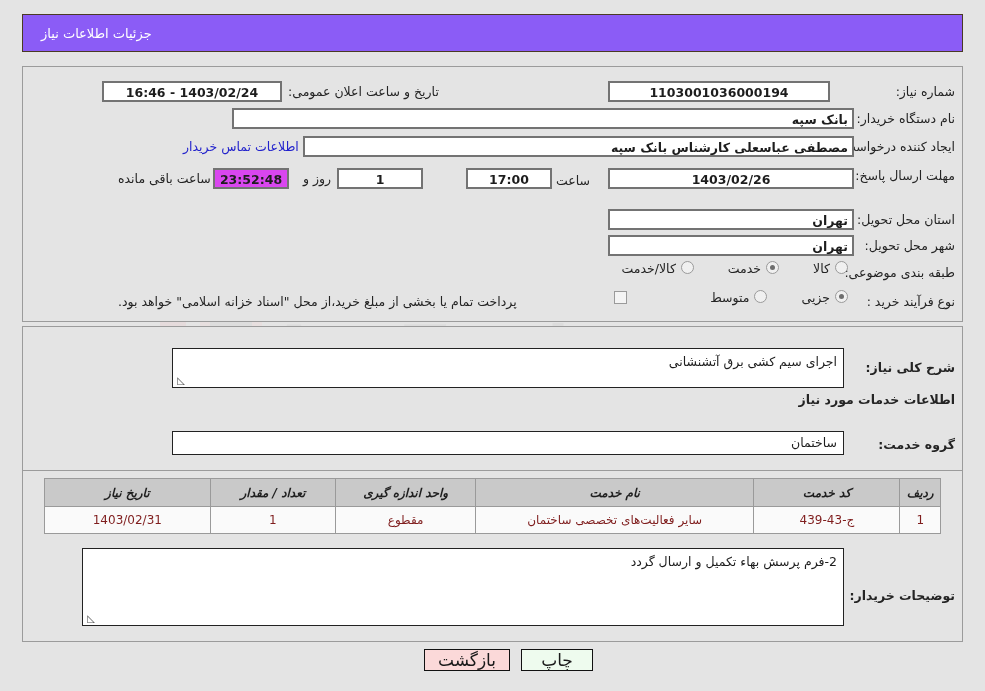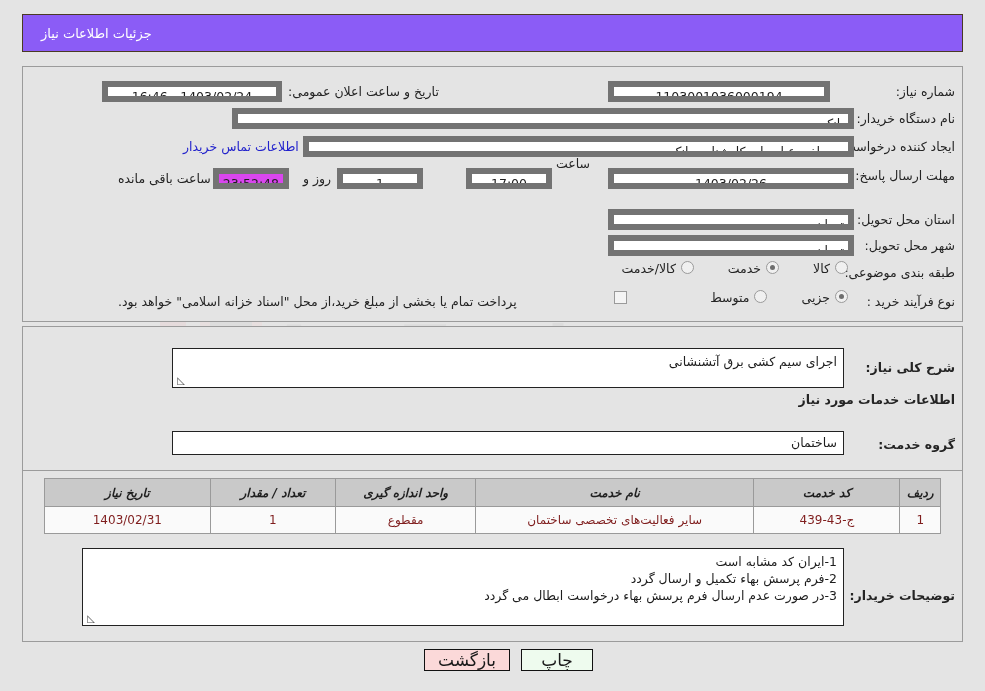--- a/index.html
+++ b/index.html
@@ -73,30 +73,31 @@
     z-index: 3;
   }
   .lbl {
     color: #242424;
     font-size: 12.5px;
     text-align: left;
     white-space: nowrap;
   }
   .box {
     background: #ffffff;
-    border: 6px solid #737373;
+    border: 2px solid #737373;
     box-sizing: border-box;
     height: 21px;
     line-height: 19px;
     font-size: 12.5px;
     color: #1d1d1d;
     text-align: center;
     padding: 0 4px;
     overflow: hidden;
     white-space: nowrap;
+    font-weight: bold;
   }
   .box.rt { text-align: right; }
   .box.yellow { background: #d946ef; }
 
   .lnk {
     color: #2222cc;
     font-size: 12.5px;
     text-decoration: none;
     cursor: pointer;
     white-space: nowrap;
@@ -263,21 +264,21 @@
 
 <div class="label-right" style="top:111px;">نام دستگاه خریدار:</div>
 <div class="box rt abs" style="left:232px; top:108px; width:622px;">بانک سپه</div>
 
 <div class="label-right" style="top:139px;">ایجاد کننده درخواست:</div>
 <div class="box rt abs" style="left:303px; top:136px; width:551px;">مصطفی عباسعلی کارشناس بانک سپه</div>
 <a class="lnk abs" style="left:183px; top:139px;" href="#">اطلاعات تماس خریدار</a>
 
 <div class="label-right" style="top:167px; line-height:17px; width:100px;">مهلت ارسال پاسخ: تا تاریخ:</div>
 <div class="box abs" style="left:608px; top:168px; width:246px;">1403/02/26</div>
-<div class="lbl abs" style="left:556px; top:156px;">ساعت</div>
+<div class="lbl abs" style="left:556px; top:173px;">ساعت</div>
 <div class="box abs" style="left:466px; top:168px; width:86px;">17:00</div>
 <div class="box abs" style="left:337px; top:168px; width:86px;">1</div>
 <div class="lbl abs" style="left:303px; top:171px;">روز و</div>
 <div class="box yellow abs" style="left:213px; top:168px; width:76px;">23:52:48</div>
 <div class="lbl abs" style="left:118px; top:171px;">ساعت باقی مانده</div>
 
 <div class="label-right" style="top:212px;">استان محل تحویل:</div>
 <div class="box rt abs" style="left:608px; top:209px; width:246px;">تهران</div>
 
 <div class="label-right" style="top:238px;">شهر محل تحویل:</div>
@@ -344,20 +345,18 @@
       <td>سایر فعالیت‌های تخصصی ساختمان</td>
       <td>مقطوع</td>
       <td>1</td>
       <td>1403/02/31</td>
     </tr>
   </tbody>
 </table>
 
 <div class="section-head" style="right:30px; top:588px;">توضیحات خریدار:</div>
 <div class="ta" style="left:82px; top:548px; width:762px; height:78px;">
-  <div>1-ایران کد مشابه است</div>
   <div>2-فرم پرسش بهاء تکمیل و ارسال گردد</div>
-  <div>3-در صورت عدم ارسال فرم پرسش بهاء درخواست ابطال می گردد</div>
   <span class="grip">◺</span>
 </div>
 
 <div class="btn" id="btn-print">چاپ</div>
 <div class="btn" id="btn-back">بازگشت</div>
 
 </body></html>

